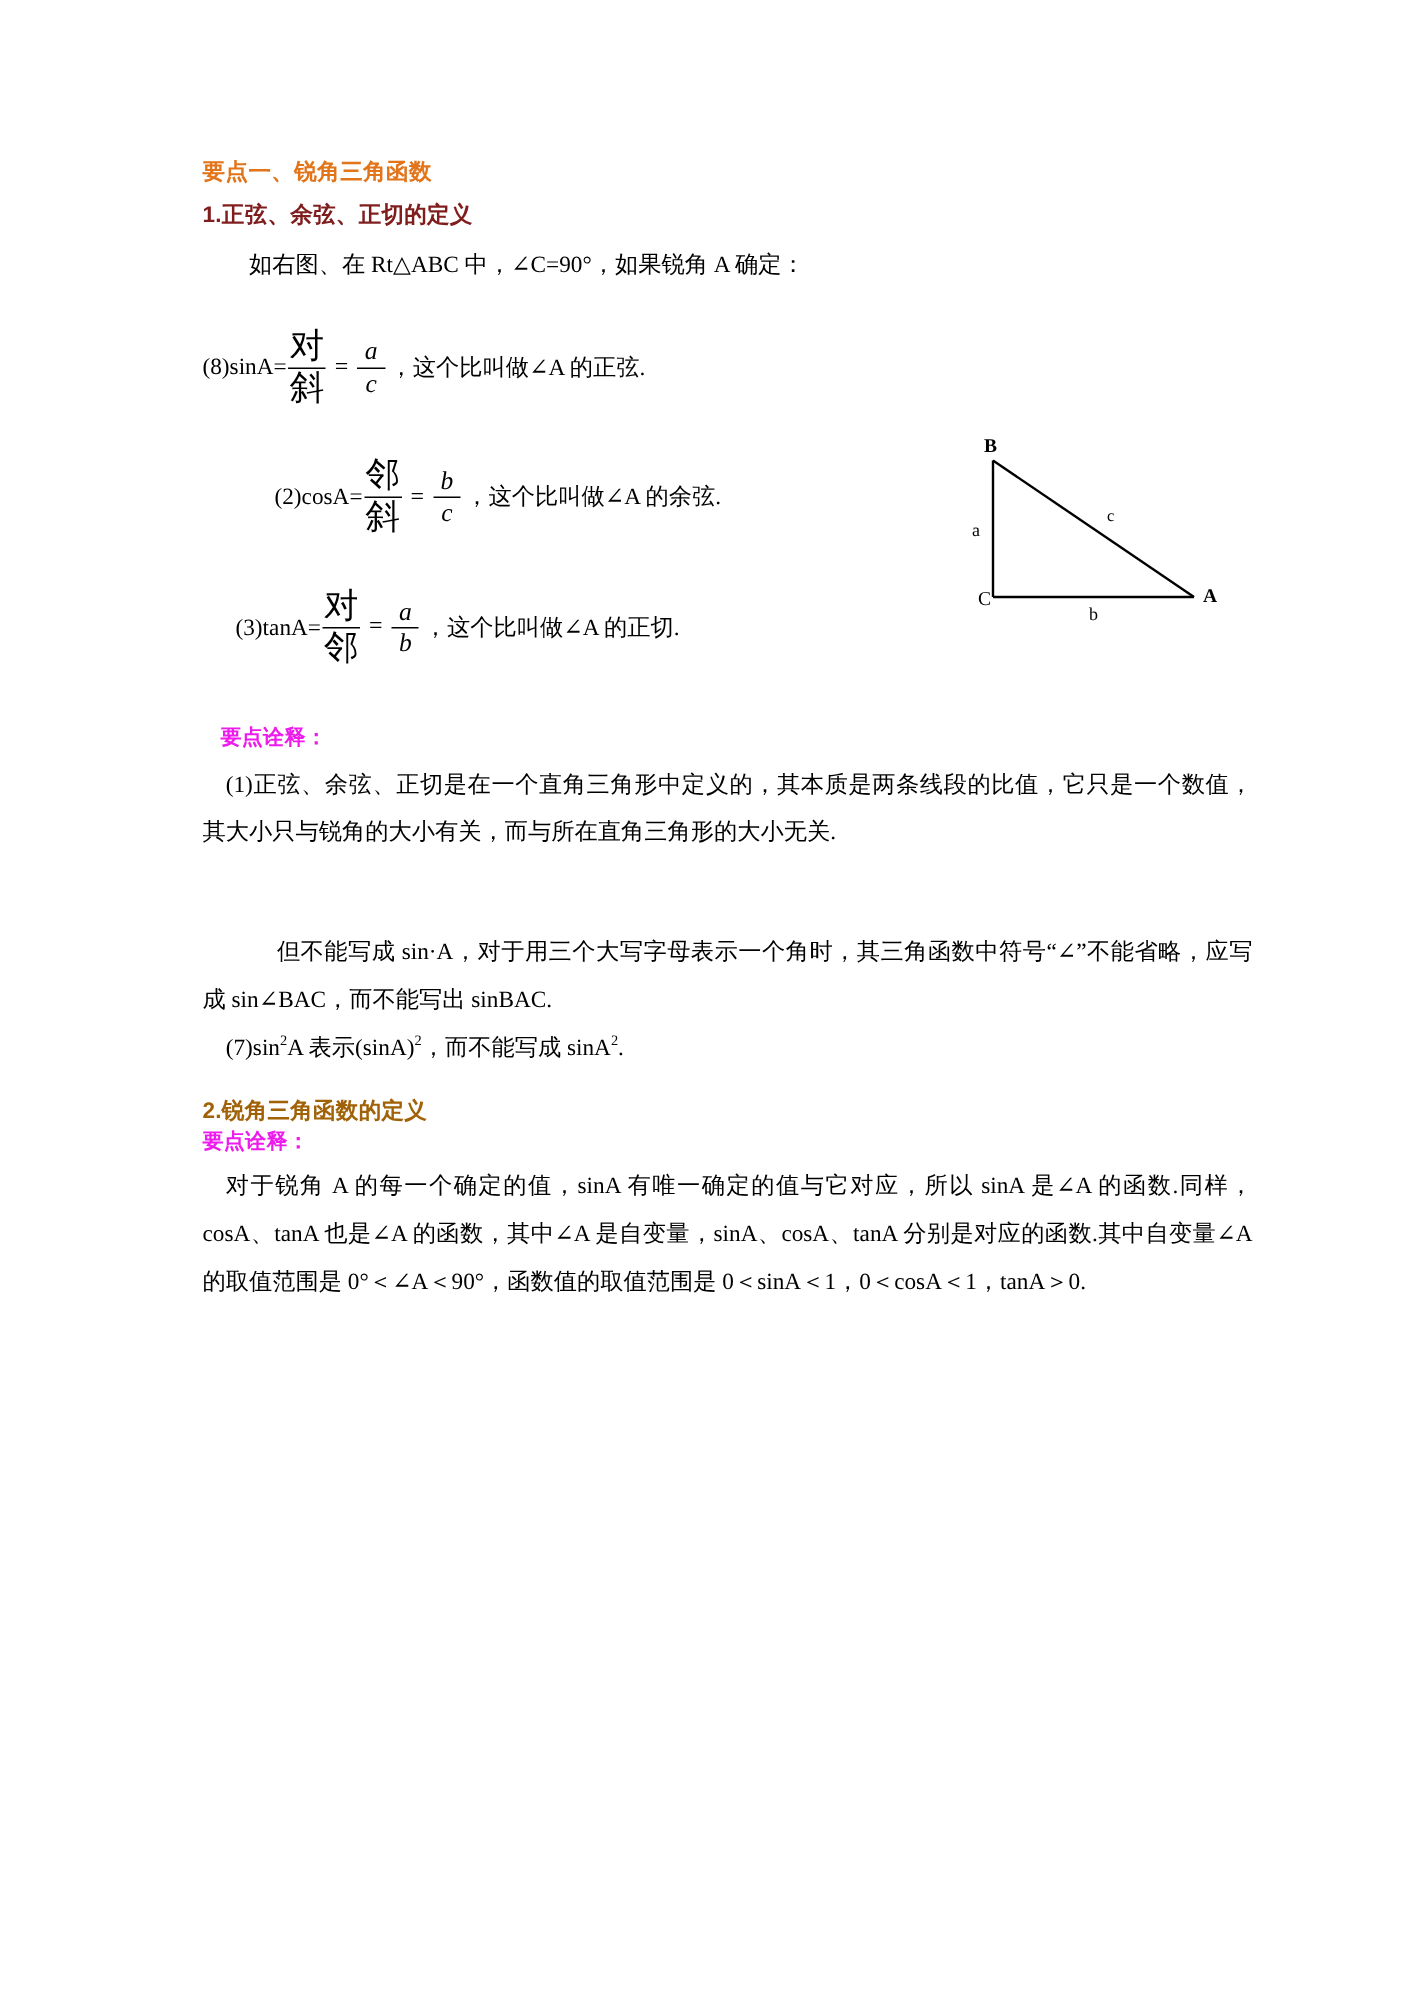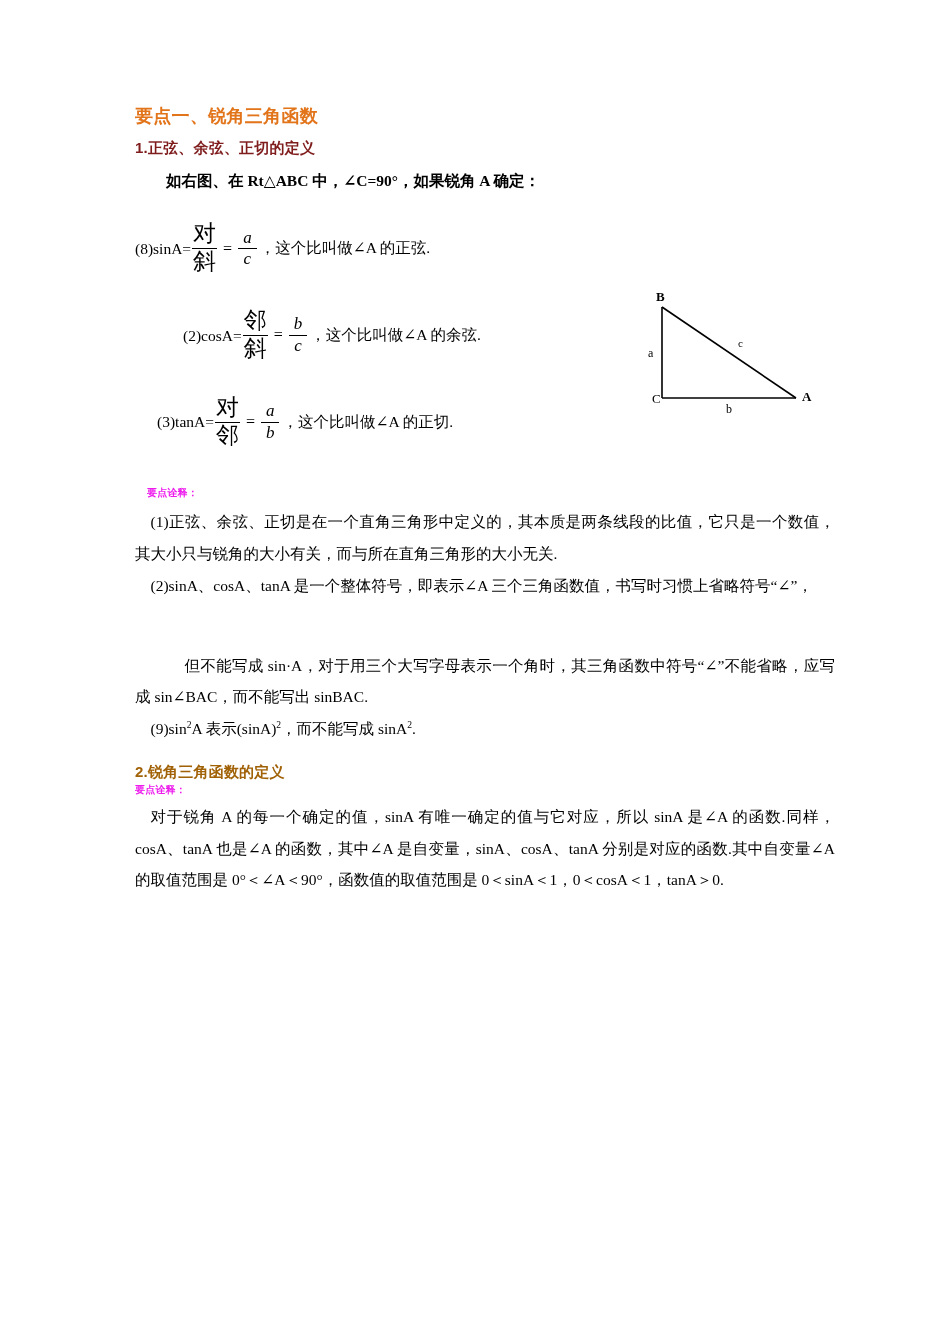--- a/index.html
+++ b/index.html
@@ -25,51 +25,51 @@
     position: absolute;
     left: 135px;
     top: 106px;
     width: 700px;
   }
 
   
   .h-main {
     font-family: "Liberation Sans", "DejaVu Sans", sans-serif;
     font-weight: bold;
-    font-size: 18px;
+    font-size: 15px;
     letter-spacing: 0.3px;
     margin: 0 0 11px 0;
     line-height: 1.2;
   }
   .h-sub {
     font-family: "Liberation Sans", "DejaVu Sans", sans-serif;
     font-weight: bold;
     font-size: 15px;
     letter-spacing: 0.2px;
     margin: 0 0 8px 0;
     line-height: 1.2;
   }
   .h-note {
-    font-family: Liberation Mono, monospace;
+    font-family: Liberation Serif, serif;
     font-weight: bold;
-    font-size: 10px;
+    font-size: 14px;
     letter-spacing: 0.2px;
     margin: 0 0 8px 0;
     line-height: 1.2;
   }
 
   
   .para {
     font-size: 15.5px;
     line-height: 2.05;
     margin: 0;
     text-align: justify;
     text-justify: inter-ideograph;
   }
-  .indent2 { text-indent: 2em; font-weight: bold; }
+  .indent2 { text-indent: 2em; }
   .indent3 { text-indent: 3.2em; margin-top: 48px; }
   .indent1 { text-indent: 1em; }
 
   sup.pw {
     font-size: 0.62em;
     vertical-align: super;
     line-height: 0;
   }
 
   
@@ -207,26 +207,25 @@
         <span class="bar"></span>
         <span class="den">b</span>
       </span>
       <span class="tail">，这个比叫做∠A 的正切.</span>
     </div>
 
     <h3 class="h-note" style="color:#ED1CED; margin-left:12px; margin-bottom:6px">要点诠释：</h3>
 
     <p class="para indent1">(1)正弦、余弦、正切是在一个直角三角形中定义的，其本质是两条线段的比值，它只是一个数值，其大小只与锐角的大小有关，而与所在直角三角形的大小无关.</p>
 
-    <p class="para indent1">(2)sinA、cosA、tanA 是一个整体符号，即表示∠A 三个三角函数值，书写时习惯上省略符号“∠”，</p>
 
     <p class="para indent3">但不能写成 sin·A，对于用三个大写字母表示一个角时，其三角函数中符号“∠”不能省略，应写成 sin∠BAC，而不能写出 sinBAC.</p>
 
     <p class="para indent1" style="margin-bottom:18px">
-      <span>(9)sin</span><sup class="pw">2</sup><span>A 表示(sinA)</span><sup class="pw">2</sup><span>，而不能写成 sinA</span><sup class="pw">2</sup><span>.</span>
+      <span>(7)sin</span><sup class="pw">2</sup><span>A 表示(sinA)</span><sup class="pw">2</sup><span>，而不能写成 sinA</span><sup class="pw">2</sup><span>.</span>
     </p>
 
 
     <h2 class="h-sub" style="color:#a16207; margin-bottom:4px">2.锐角三角函数的定义</h2>
 
 
     <h3 class="h-note" style="color:#ED1CED; margin-bottom:4px">要点诠释：</h3>
 
 
     <p class="para indent1">对于锐角 A 的每一个确定的值，sinA 有唯一确定的值与它对应，所以 sinA 是∠A 的函数.同样，cosA、tanA 也是∠A 的函数，其中∠A 是自变量，sinA、cosA、tanA 分别是对应的函数.其中自变量∠A 的取值范围是 0°＜∠A＜90°，函数值的取值范围是 0＜sinA＜1，0＜cosA＜1，tanA＞0.</p>

